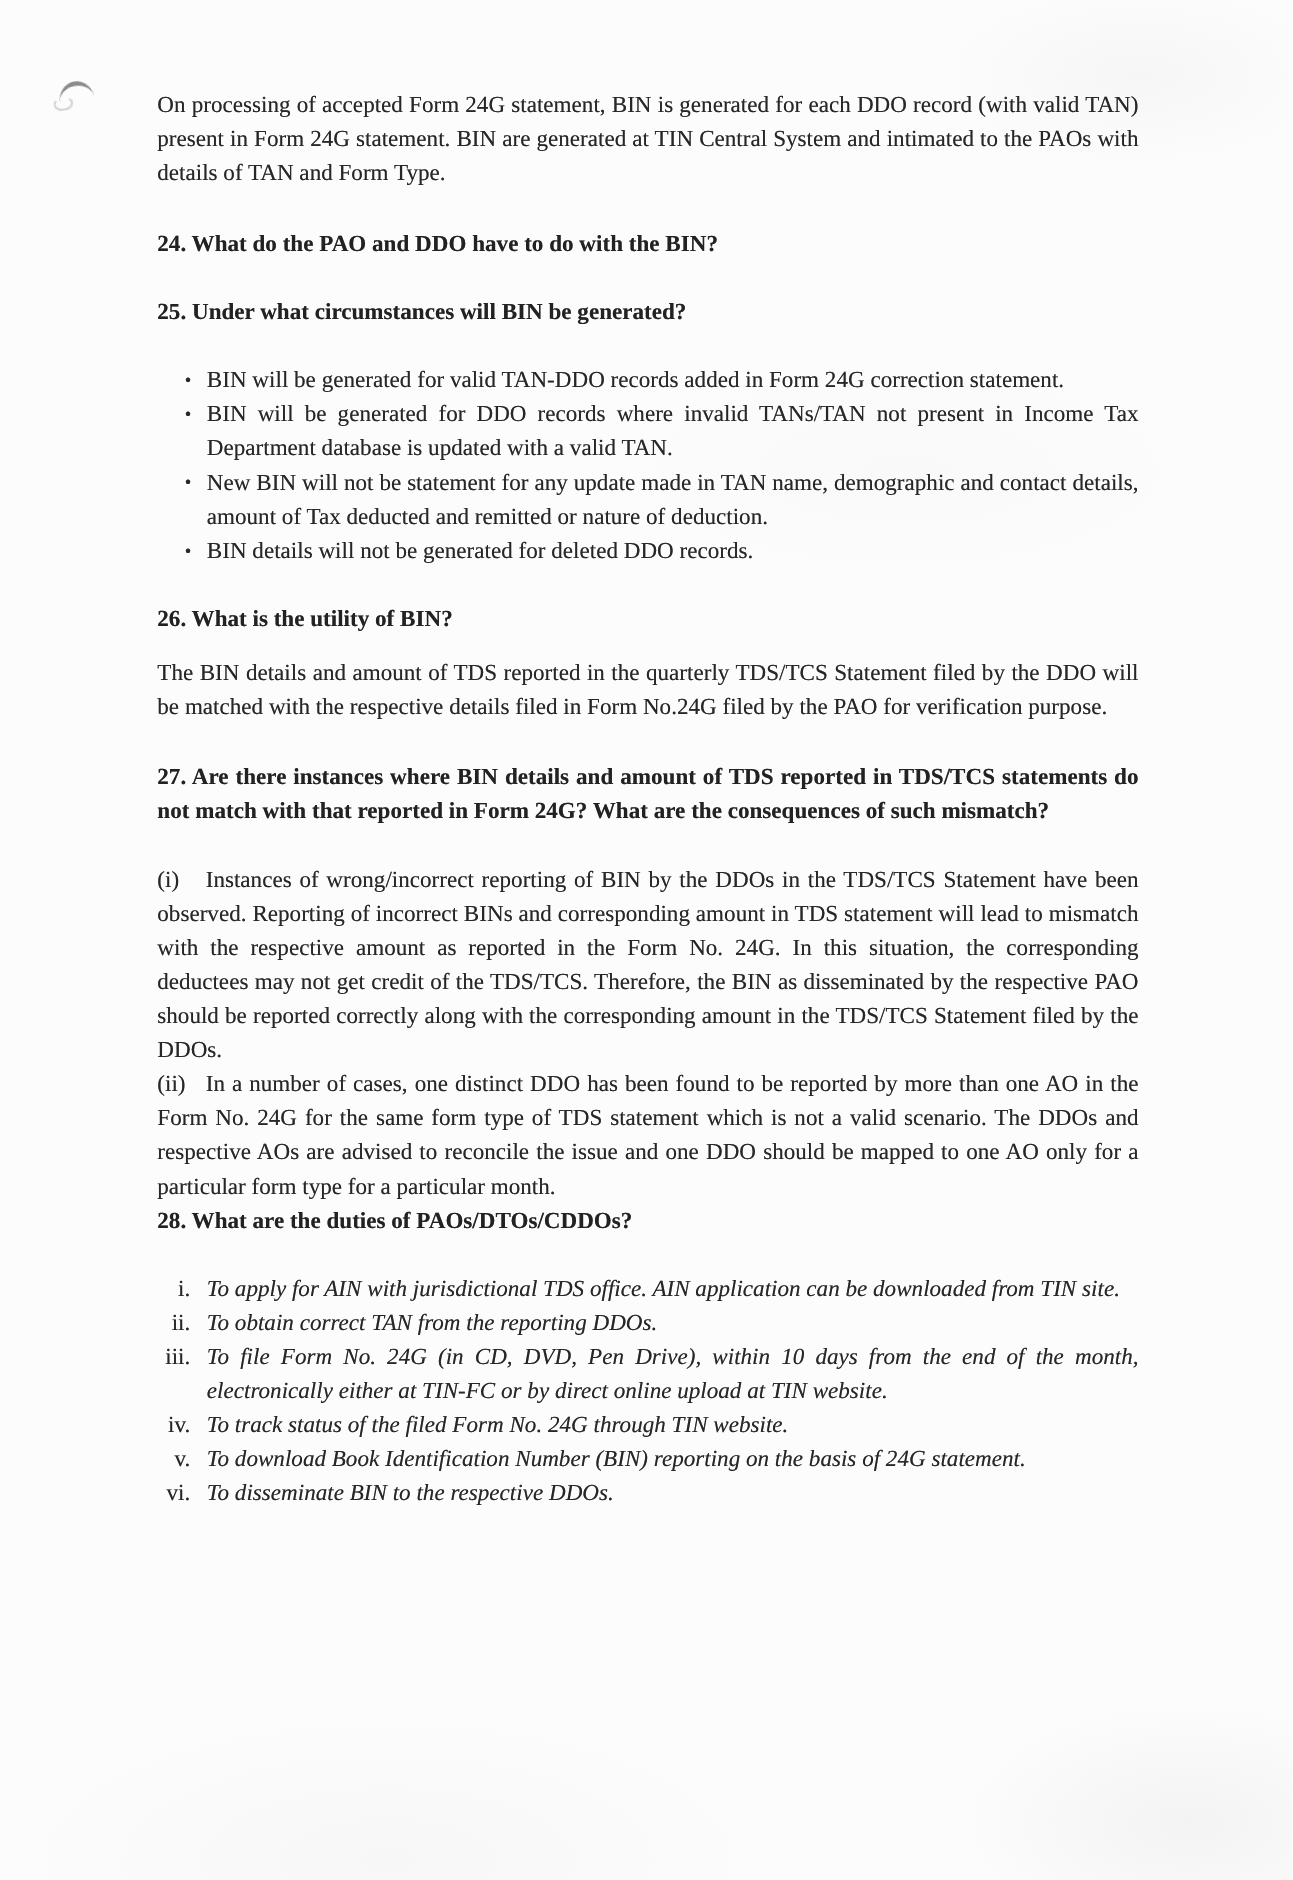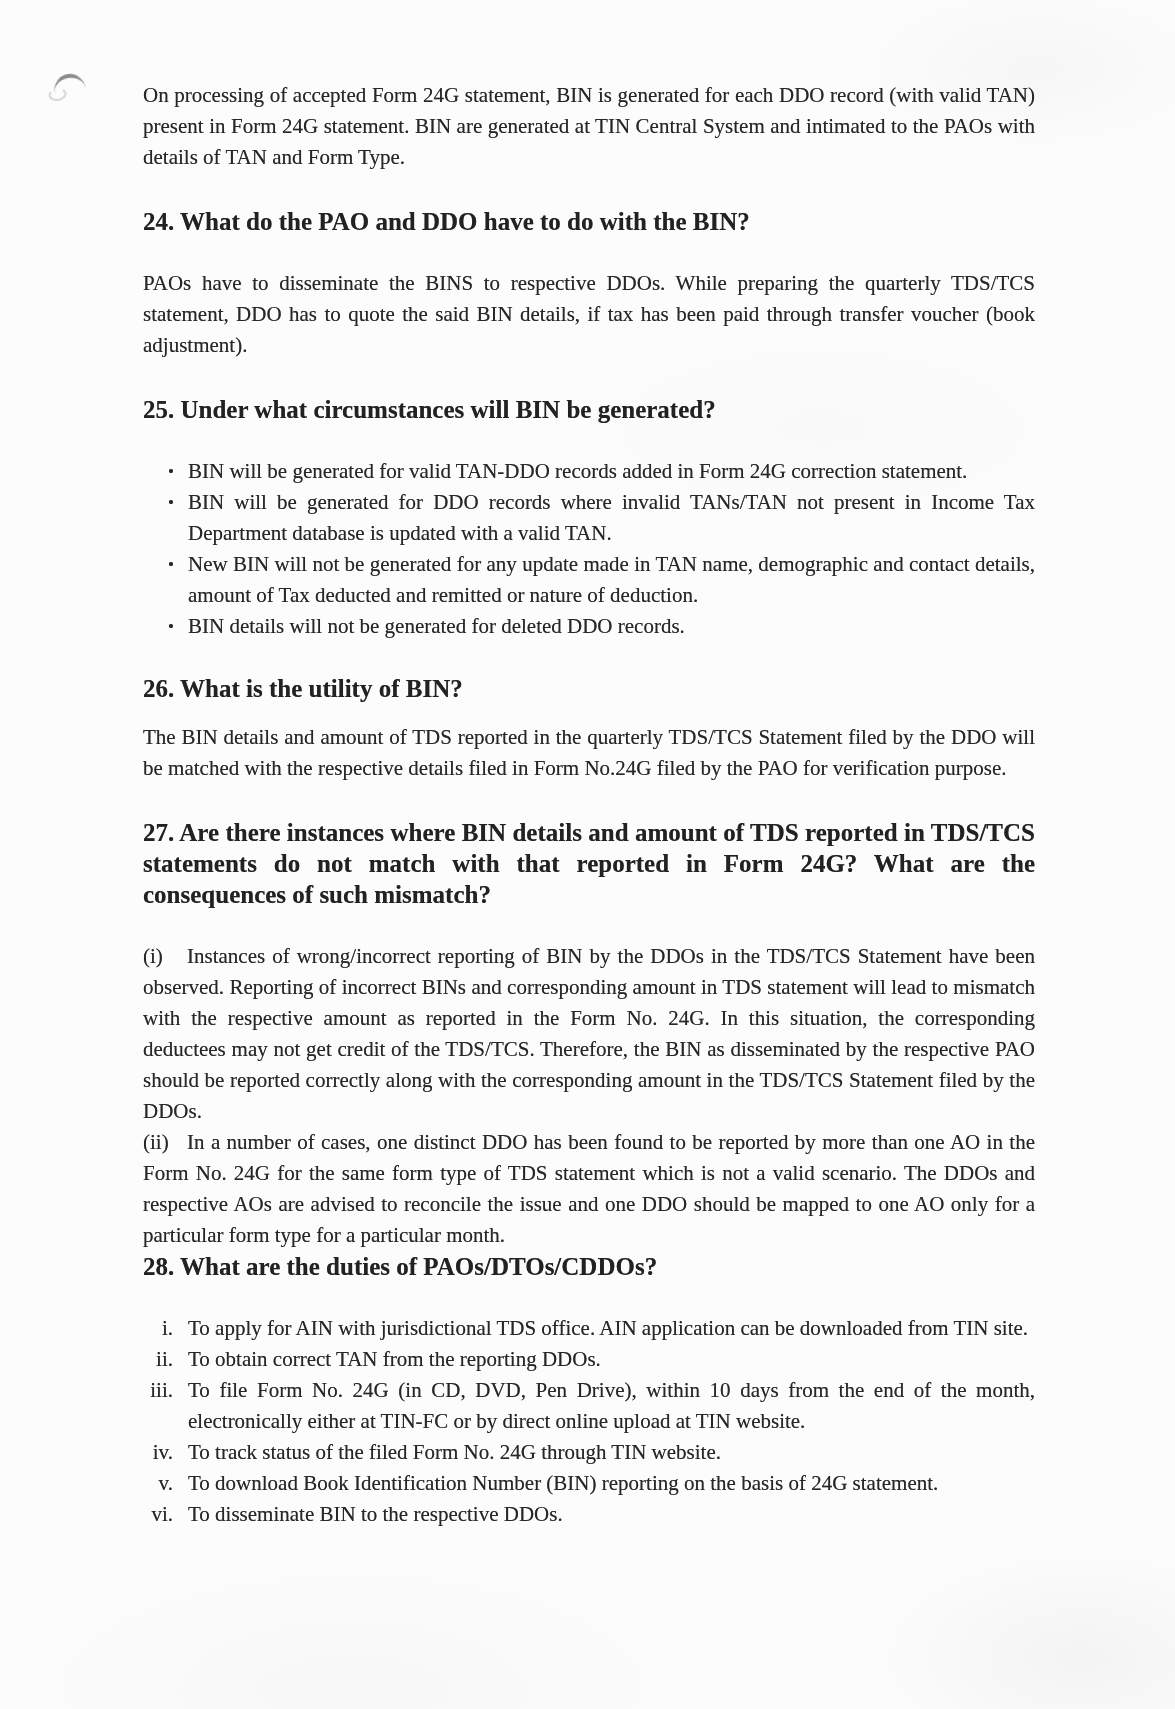--- a/index.html
+++ b/index.html
@@ -24,38 +24,38 @@
     left:143px; top:80px; width:892px;
     color:#272727;
     font-size:21px;
     line-height:31px;
     text-align:justify;
     text-shadow:0 0 0.5px rgba(40,40,40,0.55);
   }
   .para{margin:0 0 33px 0;}
   .para.tight{margin-top:16px;}
   .heading{
-    font-size:25px;font-weight:700;margin:0 0 31px 0;
+    font-size:21px;font-weight:700;margin:0 0 31px 0;
     text-align:justify;color:#222;
   }
   .heading.nogap{margin-bottom:18px;}
   ul.bullets{list-style:none;margin:0 0 31px 0;padding:0;}
   ul.bullets li{display:flex;margin:0;}
   ul.bullets .dot{
     width:20px;margin-left:25px;flex:0 0 auto;
     font-size:17px;text-align:left;
   }
   ul.bullets .btext{flex:1;}
   .plabel{display:inline-block;width:44px;}
   .para.labeled{margin:0;}
   .para.labeled.last{}
   .roman-list{margin:0;}
   .roman-item{display:flex;}
   .rnum{width:30px;flex:0 0 auto;text-align:right;}
-  .rtext{flex:1;margin-left:15px;}
+  .rtext{flex:1;margin-left:15px;font-style:italic;}
   
   .smudge{
     position:absolute;left:53px;top:74px;width:32px;height:15px;
     border-top:4px solid #6f6f6f;
     border-radius:65% 65% 0 0 / 120% 120% 0 0;
     transform:rotate(-9deg);
     filter:blur(0.7px);
     opacity:0.8;
   }
   .smudge::after{
@@ -70,35 +70,34 @@
 
 <div class="page">
 
   <div class="smudge"></div>
 
   <div class="content">
 
     <p class="para">On processing of accepted Form 24G statement, BIN is generated for each DDO record (with valid TAN) present in Form 24G statement. BIN are generated at TIN Central System and intimated to the PAOs with details of TAN and Form Type.</p>
 
     <h3 class="heading">24. What do the PAO and DDO have to do with the BIN?</h3>
-    <p class="para">PAOs have to disseminate the BINS to respective DDOs. While preparing the quarterly TDS/TCS statement, DDO has to quote the said BIN details, if tax has been paid through transfer voucher (book adjustment).</p>
 
     <h3 class="heading">25. Under what circumstances will BIN be generated?</h3>
     <ul class="bullets">
       <li>
         <span class="dot">•</span>
         <span class="btext">BIN will be generated for valid TAN-DDO records added in Form 24G correction statement.</span>
       </li>
       <li>
         <span class="dot">•</span>
         <span class="btext">BIN will be generated for DDO records where invalid TANs/TAN not present in Income Tax Department database is updated with a valid TAN.</span>
       </li>
       <li>
         <span class="dot">•</span>
-        <span class="btext">New BIN will not be generated for any update made in TAN name, demographic and contact details, amount of Tax deducted and remitted or nature of deduction.</span>
+        <span class="btext">New BIN will not be statement for any update made in TAN name, demographic and contact details, amount of Tax deducted and remitted or nature of deduction.</span>
       </li>
       <li>
         <span class="dot">•</span>
         <span class="btext">BIN details will not be generated for deleted DDO records.</span>
       </li>
     </ul>
 
     <h3 class="heading nogap">26. What is the utility of BIN?</h3>
     <p class="para tight">The BIN details and amount of TDS reported in the quarterly TDS/TCS Statement filed by the DDO will be matched with the respective details filed in Form No.24G filed by the PAO for verification purpose.</p>
 

